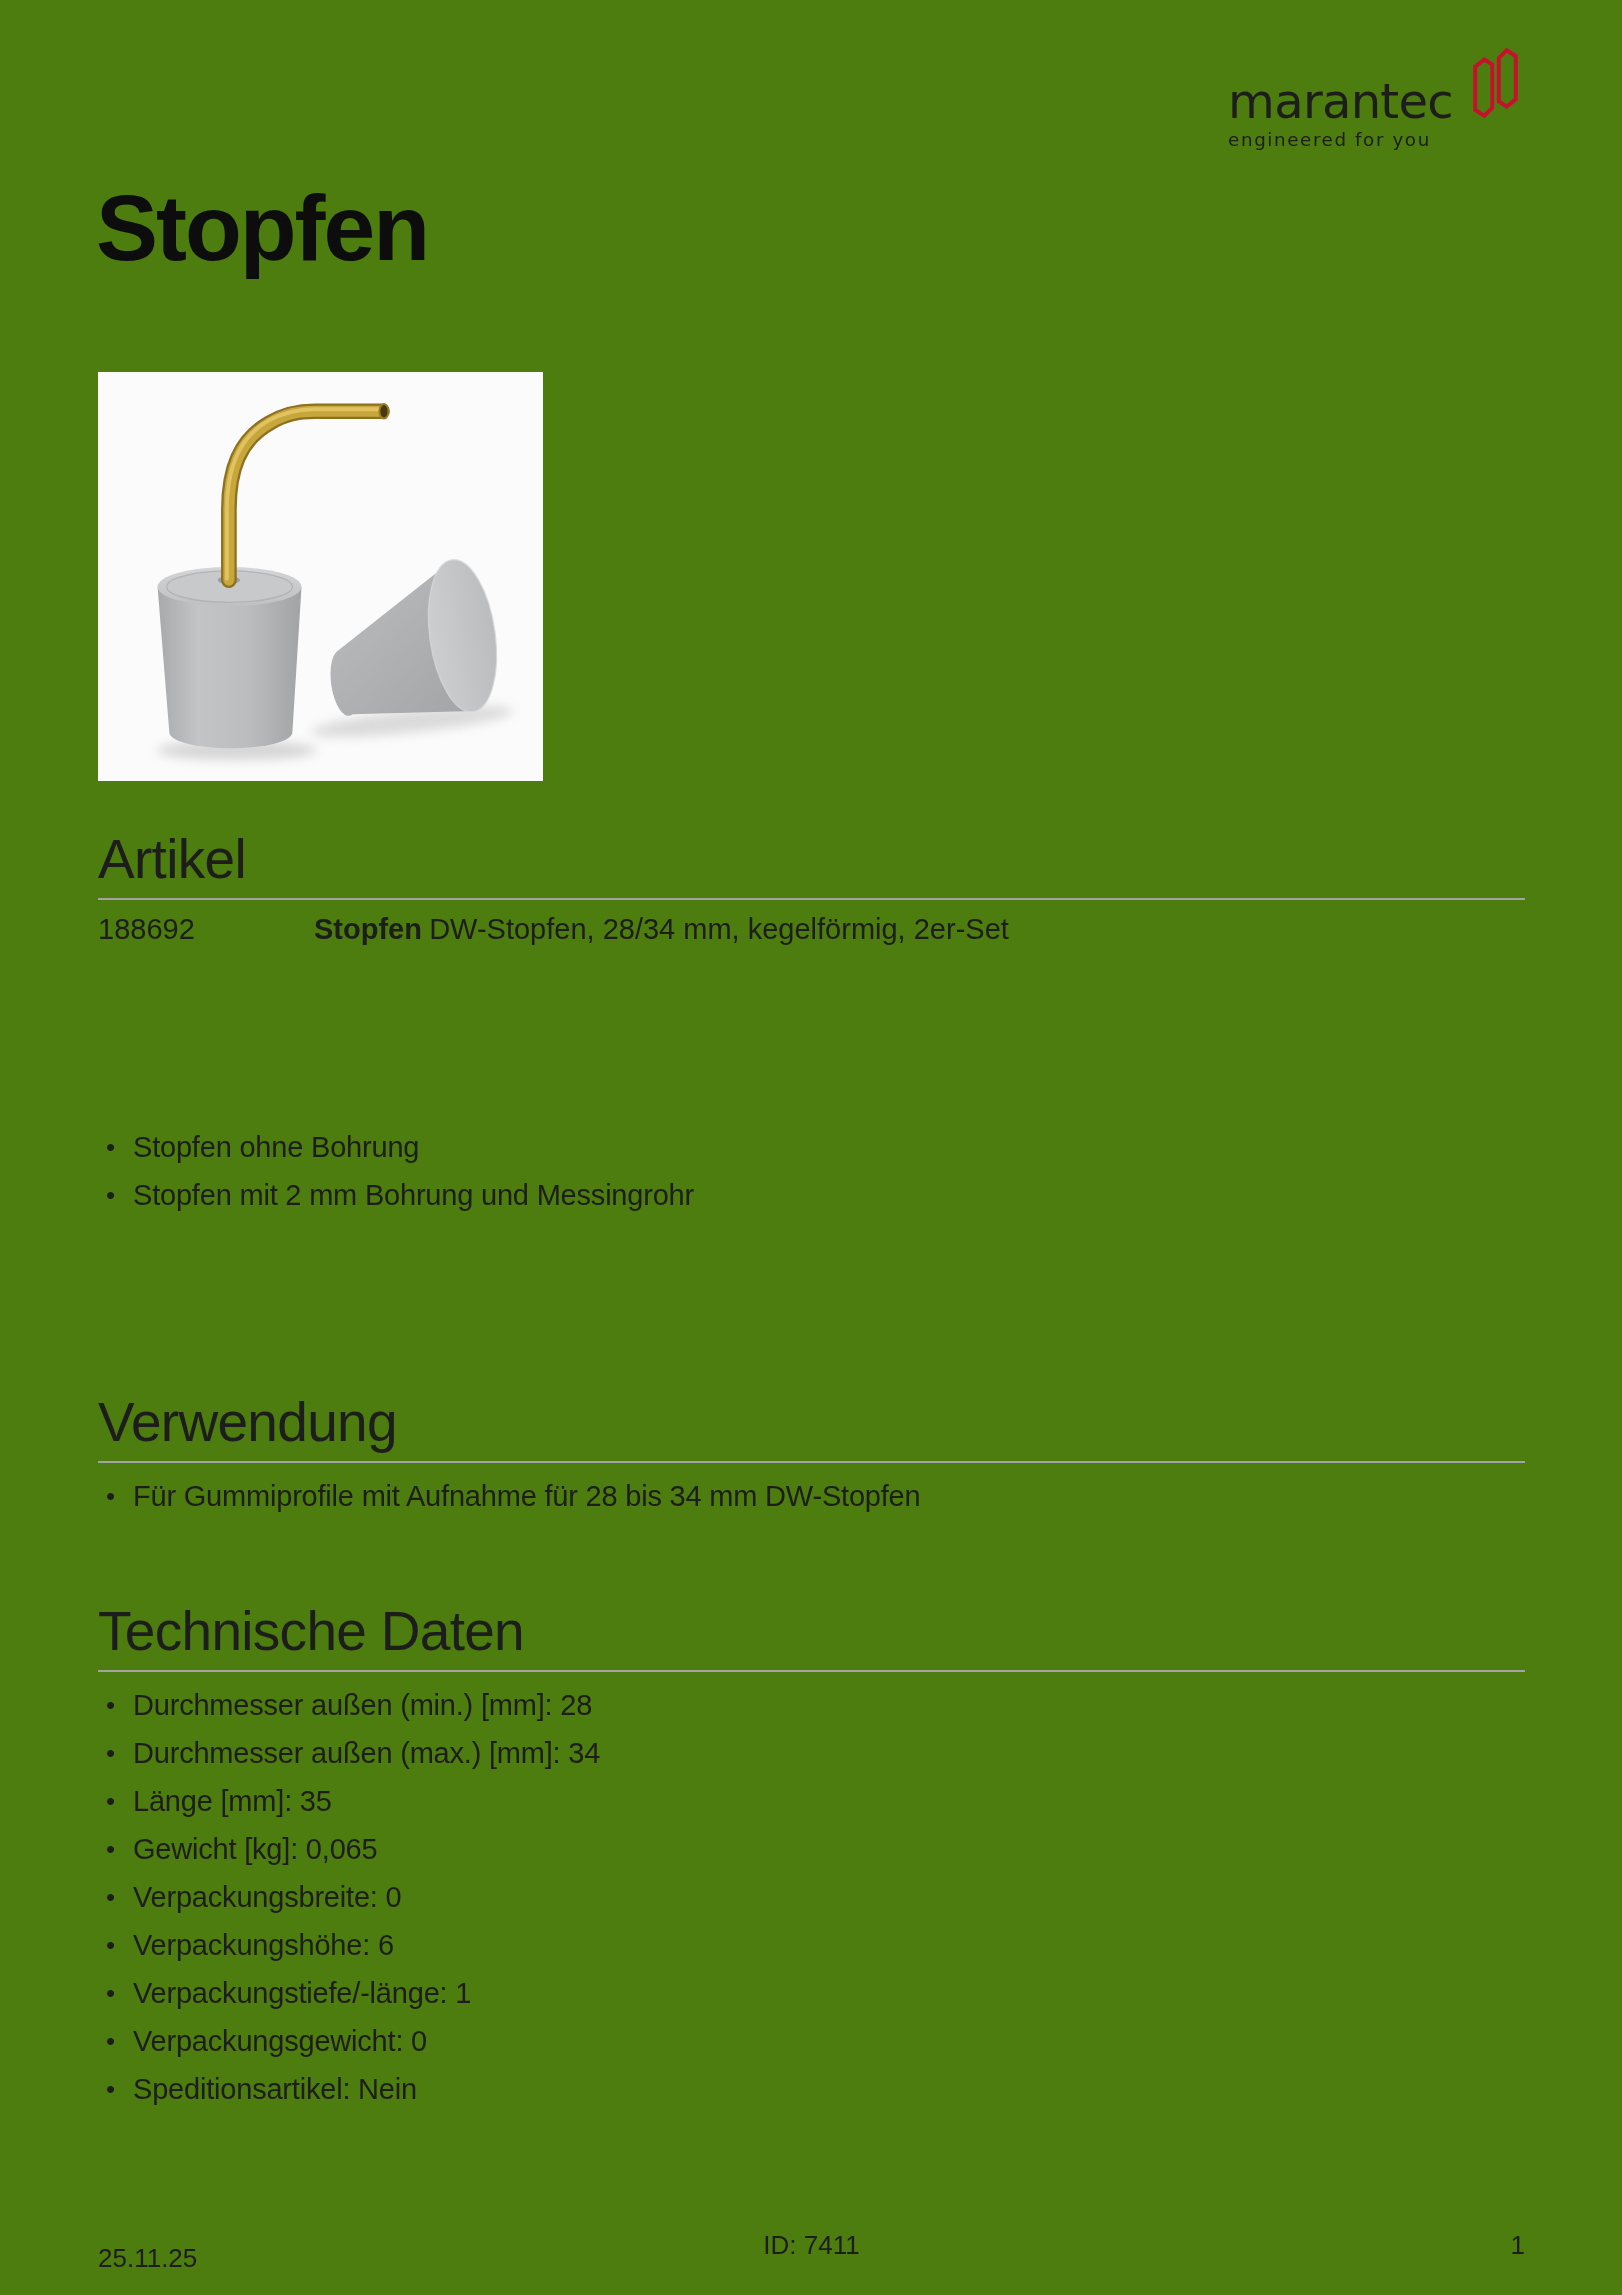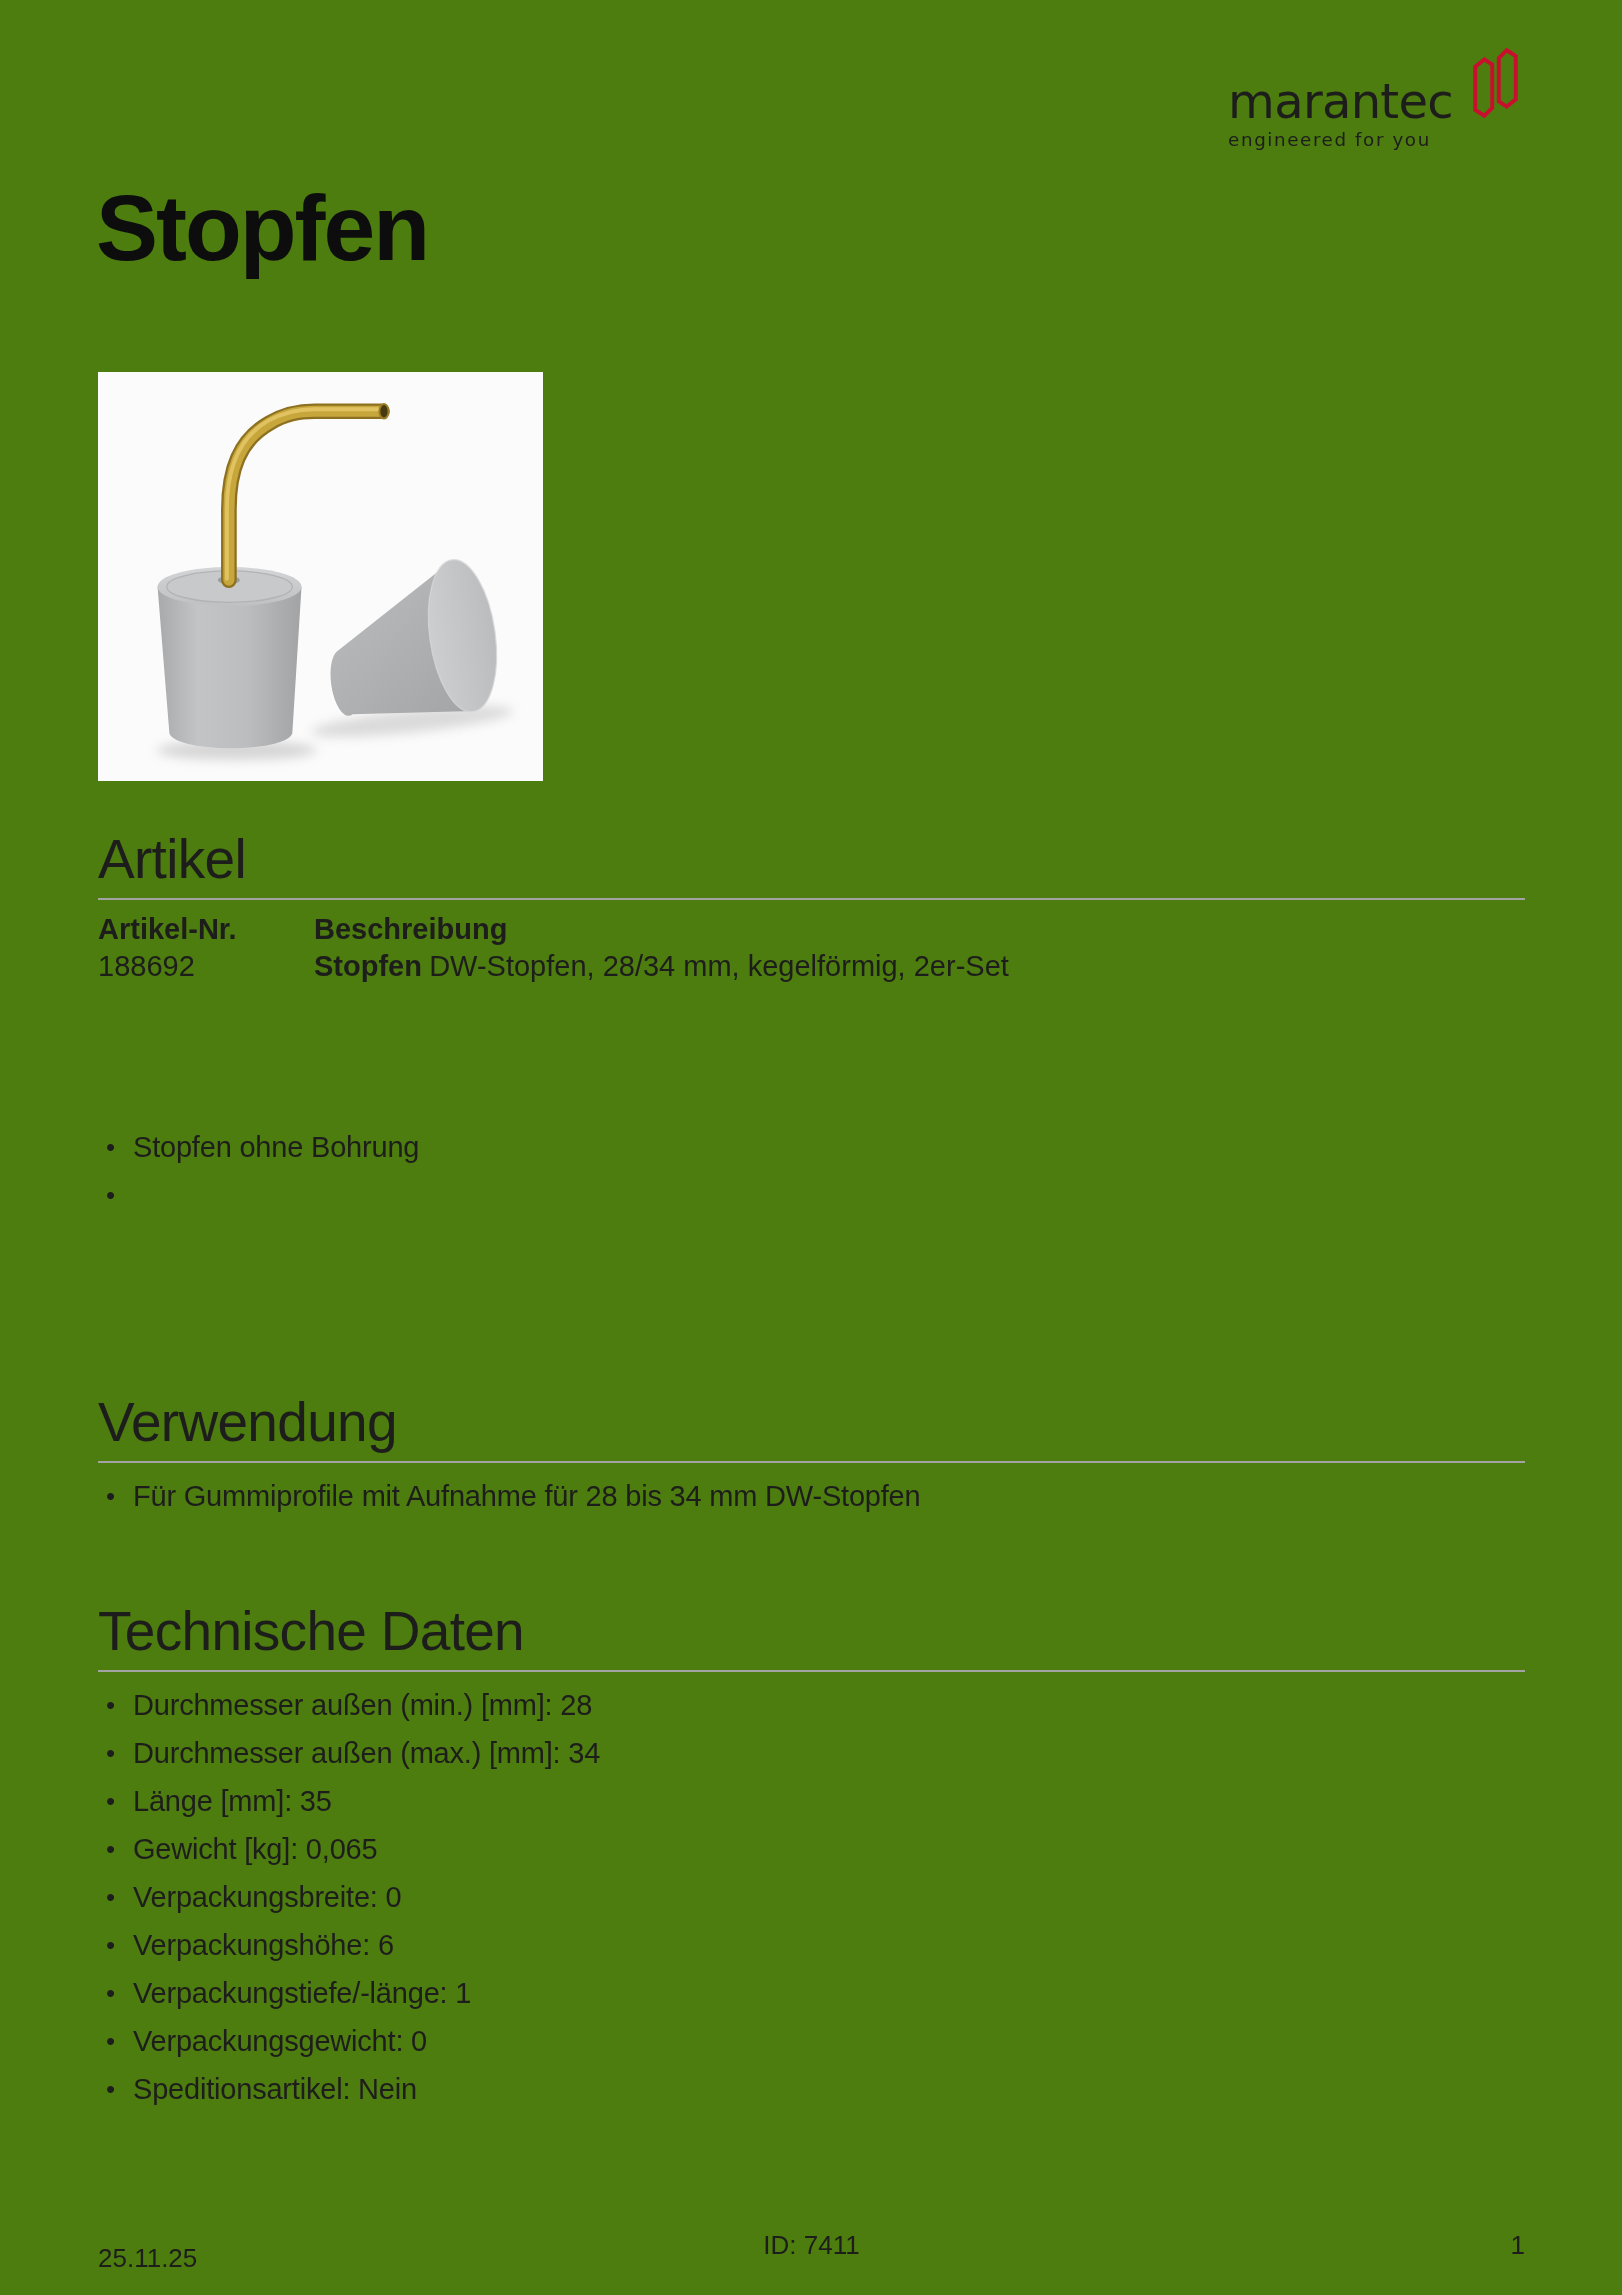--- a/index.html
+++ b/index.html
@@ -136,35 +136,31 @@
       <path d="M 200,318 L 200,210 C 200,150 216,104 262,78 C 286,64 306,60 331,60 L 434,60" fill="none" stroke="#8d7120" stroke-width="24" stroke-linecap="round"></path>
       <path d="M 200,318 L 200,210 C 200,150 216,104 262,78 C 286,64 306,60 331,60 L 434,60" fill="none" stroke="#c7a63b" stroke-width="17" stroke-linecap="round"></path>
       <path d="M 197,316 L 197,210 C 197,152 213,102 259,75 C 283,62 305,57 330,57 L 428,57" fill="none" stroke="#e2c566" stroke-width="6" stroke-linecap="round" opacity="0.9"></path>
       <ellipse cx="437" cy="60" rx="7" ry="11" fill="#473a12" stroke="#9a7d24" stroke-width="3"></ellipse>
     </svg>
   </div>
 
   <div class="section section-artikel">
     <h2>Artikel</h2>
     <div class="table">
-      <div class="trow thead">
-        <div class="tcol1">Artikel-Nr.</div>
-        <div class="tcol2">Beschreibung</div>
-      </div>
       <div class="trow">
         <div class="tcol1">188692</div>
         <div class="tcol2"><span class="prod-name">Stopfen</span><span class="prod-desc">DW-Stopfen, 28/34 mm, kegelförmig, 2er-Set</span></div>
       </div>
     </div>
   </div>
 
   <div class="section section-lieferumfang">
     <ul class="bullets">
       <li><span class="dot">•</span><span>Stopfen ohne Bohrung</span></li>
-      <li><span class="dot">•</span></li>
+      <li><span class="dot">•</span><span>Stopfen mit 2 mm Bohrung und Messingrohr</span></li>
     </ul>
   </div>
 
   <div class="section section-verwendung">
     <h2>Verwendung</h2>
     <ul class="bullets">
       <li><span class="dot">•</span><span>Für Gummiprofile mit Aufnahme für 28 bis 34 mm DW-Stopfen</span></li>
     </ul>
   </div>
 

